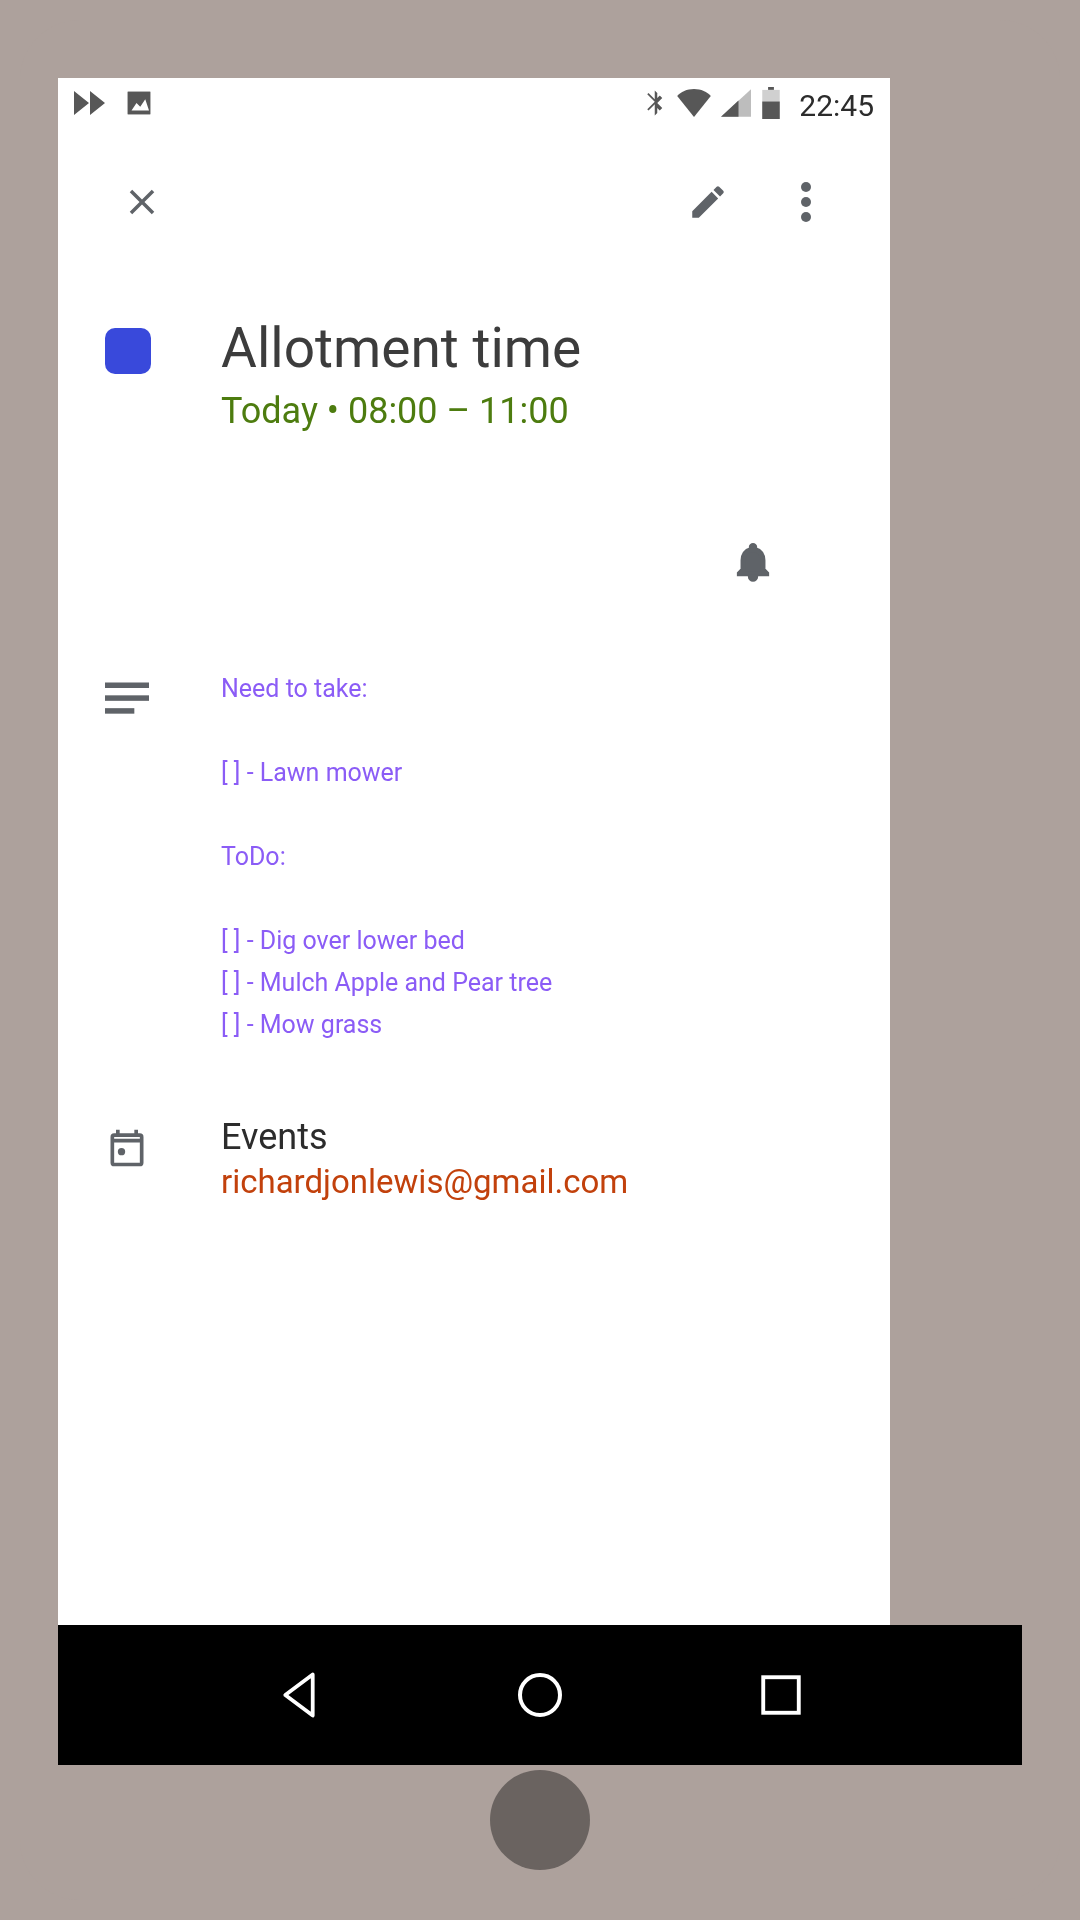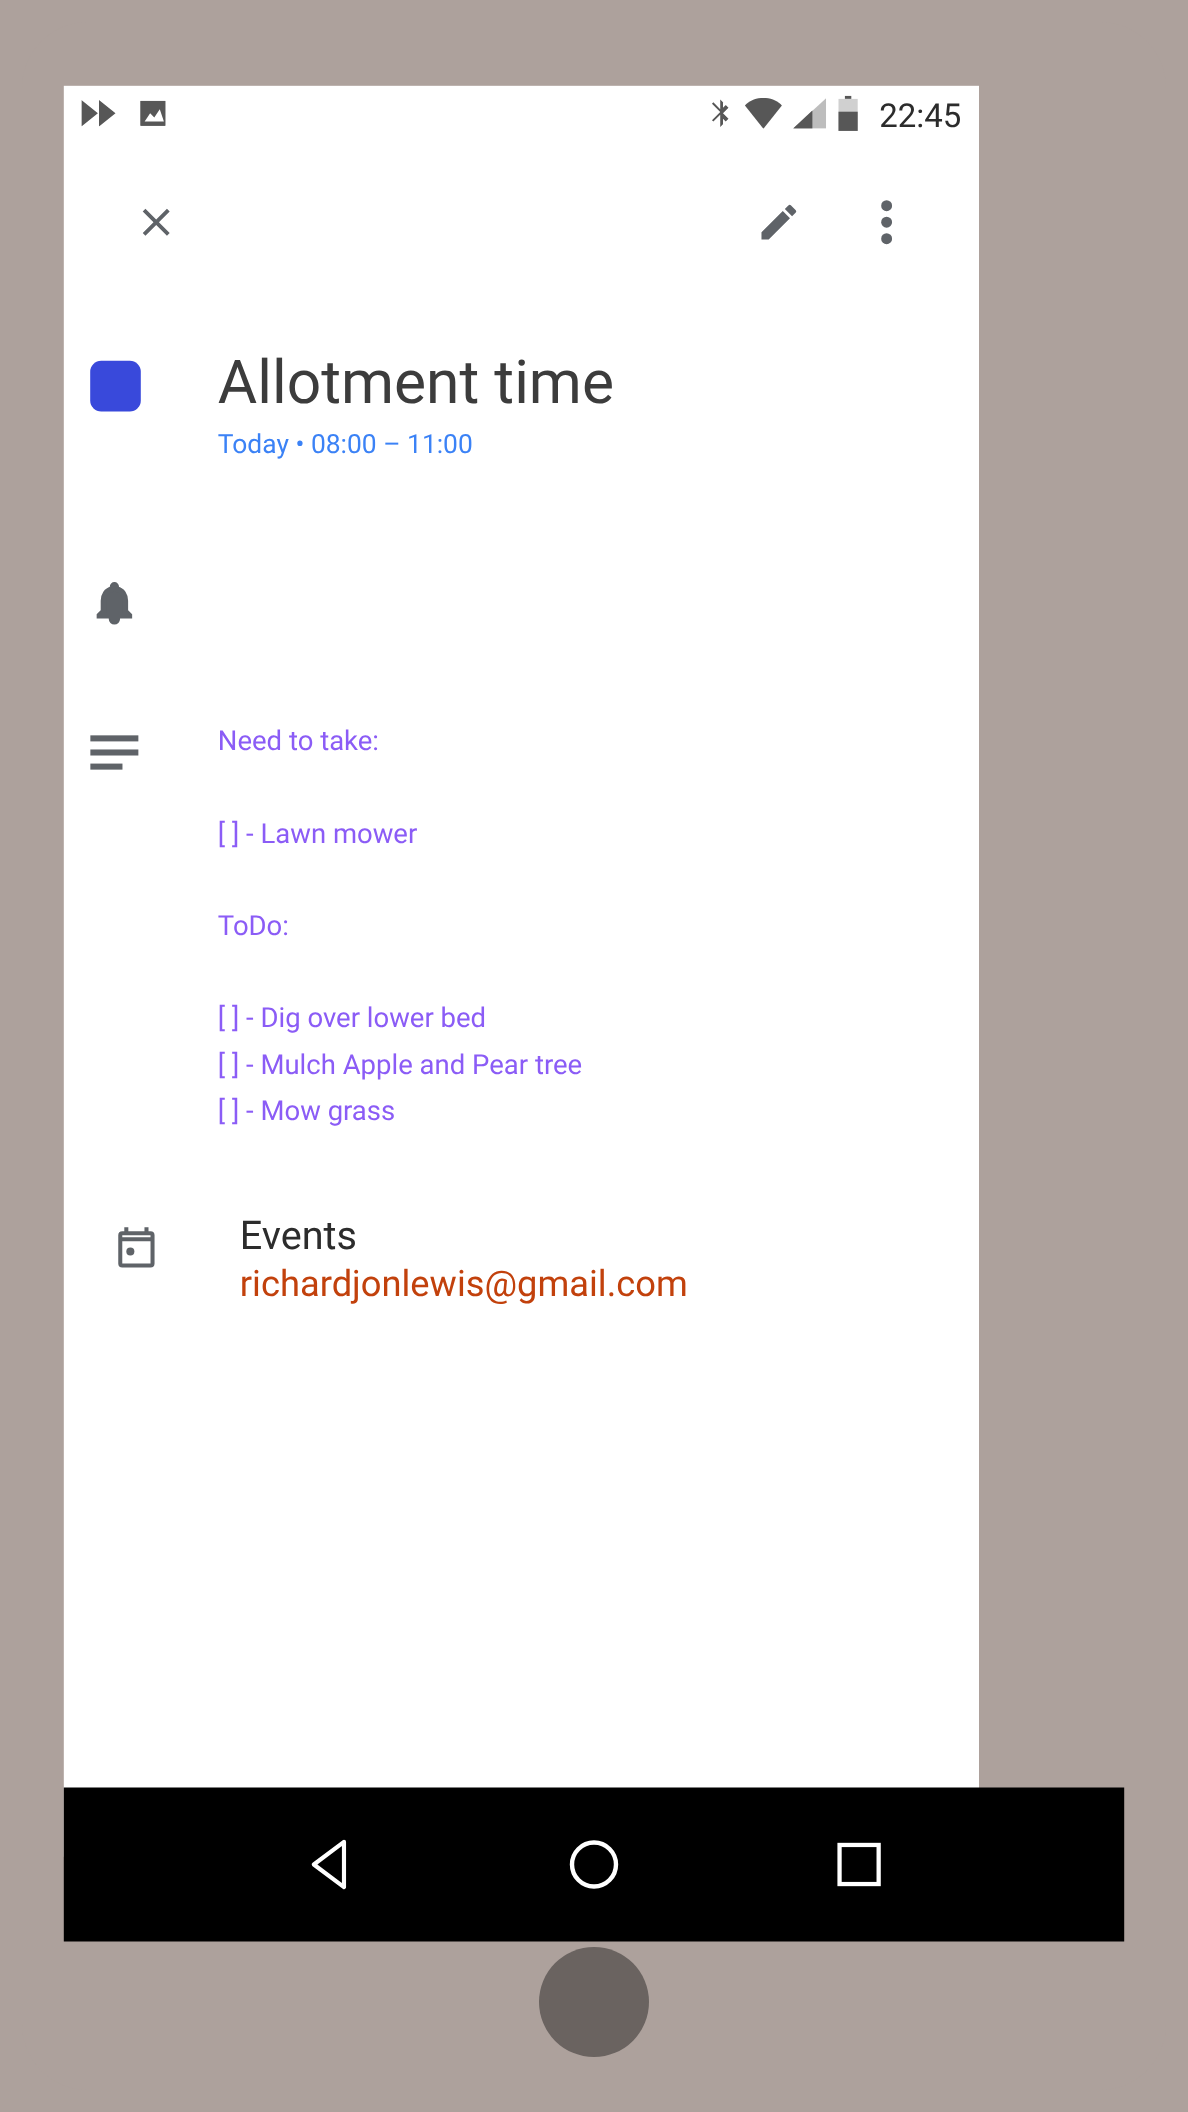--- a/index.html
+++ b/index.html
@@ -77,21 +77,22 @@
   .icon-btn svg {
     width: 42px;
     height: 42px;
   }
   .icon-btn.more svg {
     width: 10px;
     height: 42px;
   }
   .content-row {
     display: flex;
-    padding: 0 20px;
+    padding: 0 43px;
+    justify-content: flex-end;
   }
   .icon-col {
     width: 120px;
     display: flex;
     justify-content: flex-start;
     align-items: flex-start;
     padding-top: 8px;
     padding-left: 4px;
   }
   .text-col {
@@ -104,22 +105,22 @@
     border-radius: 10px;
     margin-top: 14px;
   }
   .event-title {
     font-size: 55px;
     color: #3c3c3c;
     font-weight: 400;
     margin-top: 10px;
   }
   .event-time {
-    font-size: 24px;
-    color: #3b82f6;
+    font-size: 36px;
+    color: #4d7c0f;
     margin-top: 10px;
   }
   .section {
     margin-top: 72px;
   }
   .section.notif {
     margin-top: 100px;
   }
   .detail-text {
     font-size: 36px;
@@ -279,21 +280,21 @@
 [  ] - Lawn mower
 
 ToDo:
 
 [  ] - Dig over lower bed
 [  ] - Mulch Apple and Pear tree
 [  ] - Mow grass</div>
       </div>
     </div>
 
-    <div class="content-row section" style="margin-top:70px;margin-left:20px;">
+    <div class="content-row section" style="margin-top:70px;">
       <div class="icon-col" style="padding-top:10px;">
         <span>
           <svg width="44" height="44" viewBox="0 0 24 24">
               <path fill="#5f6368" d="M19 4h-1V2h-2v2H8V2H6v2H5a2 2 0 0 0-2 2v14a2 2 0 0 0 2 2h14a2 2 0 0 0 2-2V6a2 2 0 0 0-2-2zm0 16H5V9h14v11zM5 7V6h14v1H5z"></path>
               <circle cx="9" cy="14" r="2" fill="#5f6368"></circle>
             </svg>
         </span>
       </div>
       <div class="text-col">
         <div class="calendar-name">Events</div>

